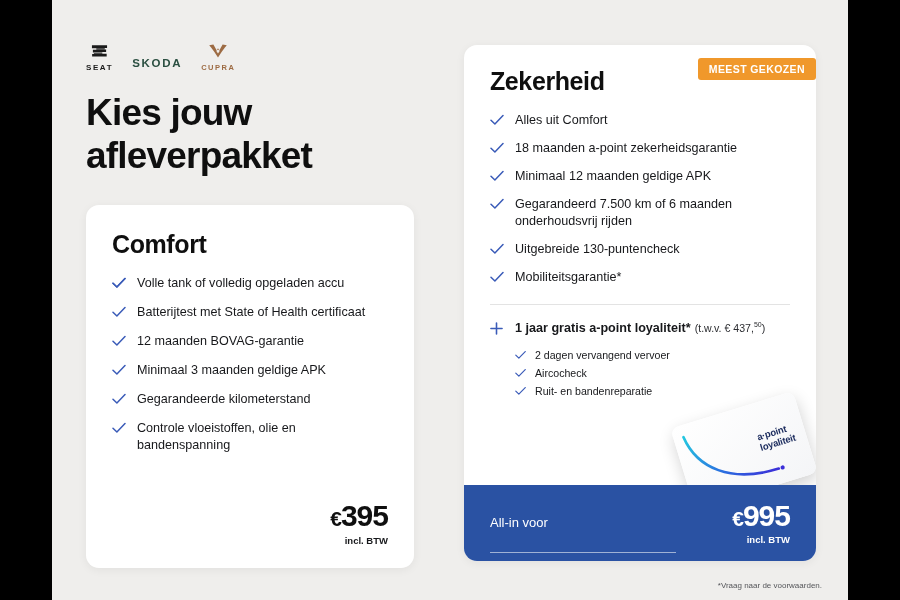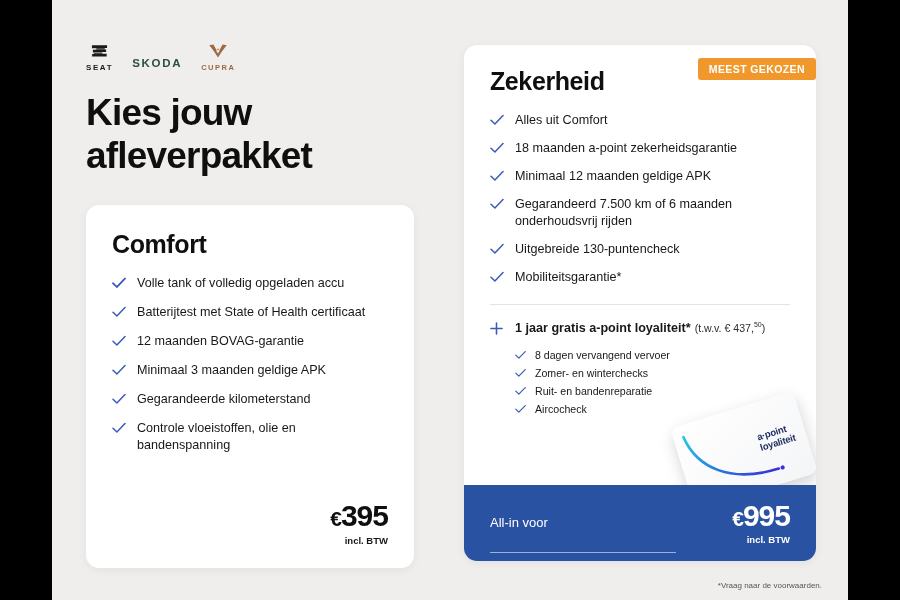--- a/index.html
+++ b/index.html
@@ -336,30 +336,27 @@
           <svg class="plus" viewBox="0 0 14 14">
             <path d="M7 1 L7 13 M1 7 L13 7" stroke="#3a5bb8" stroke-width="1.7" stroke-linecap="round"></path>
           </svg>
           <span class="plabel">1 jaar gratis a-point loyaliteit*</span><span class="pvalue"><span>(t.w.v. € 437,</span><sup>50</sup><span>)</span></span>
         </div>
 
         <div class="incl">
           <ul class="sub" id="incl-list">
               <li><svg class="tick" viewBox="0 0 14 12">
                   <path d="M1 6.2 L4.9 10 L13 1.6" stroke="#3a5bb8" stroke-width="1.5" fill="none" stroke-linecap="round" stroke-linejoin="round"></path>
-                </svg><span>8 dagen vervangend vervoer</span></li>
+                </svg><span>2 dagen vervangend vervoer</span></li>
               <li><svg class="tick" viewBox="0 0 14 12">
                   <path d="M1 6.2 L4.9 10 L13 1.6" stroke="#3a5bb8" stroke-width="1.5" fill="none" stroke-linecap="round" stroke-linejoin="round"></path>
-                </svg><span>Zomer- en winterchecks</span></li>
+                </svg><span>Aircocheck</span></li>
               <li><svg class="tick" viewBox="0 0 14 12">
                   <path d="M1 6.2 L4.9 10 L13 1.6" stroke="#3a5bb8" stroke-width="1.5" fill="none" stroke-linecap="round" stroke-linejoin="round"></path>
                 </svg><span>Ruit- en bandenreparatie</span></li>
-              <li><svg class="tick" viewBox="0 0 14 12">
-                  <path d="M1 6.2 L4.9 10 L13 1.6" stroke="#3a5bb8" stroke-width="1.5" fill="none" stroke-linecap="round" stroke-linejoin="round"></path>
-                </svg><span>Aircocheck</span></li>
             </ul>
         </div>
       </div>
 
       <div id="loyalty-card">
         <svg width="128" height="85" viewBox="0 0 128 85">
           <defs>
             <linearGradient id="swoosh" x1="0" y1="0" x2="1" y2="1">
               <stop offset="0%" stop-color="#25c8e0"></stop>
               <stop offset="55%" stop-color="#2a6fe0"></stop>

